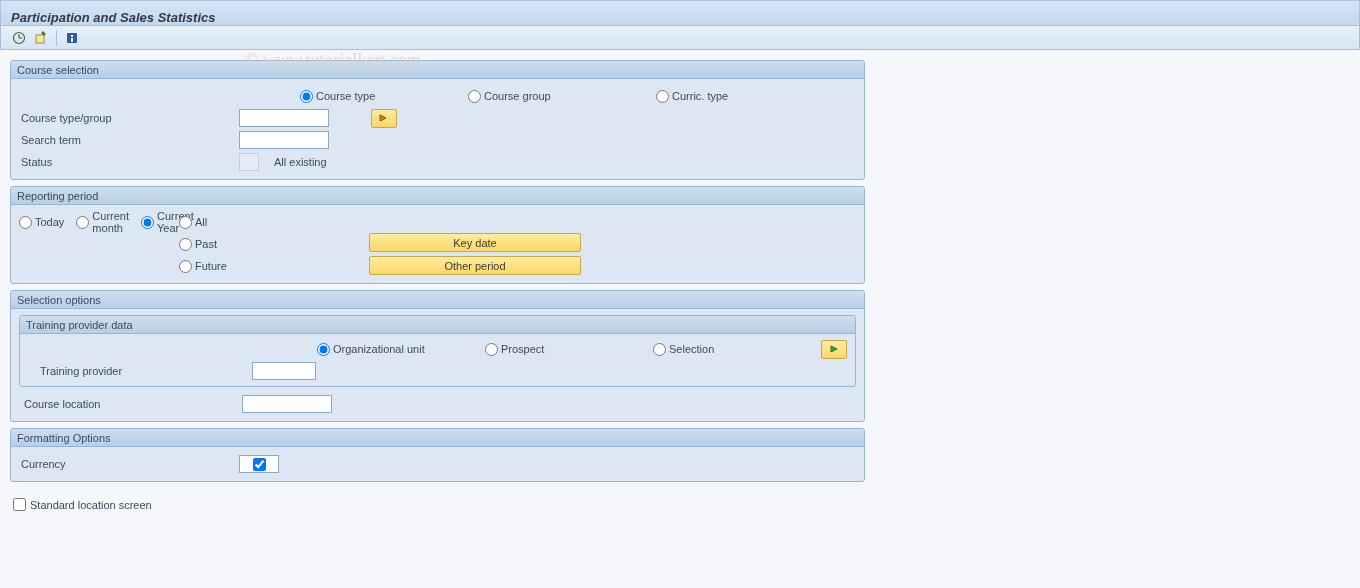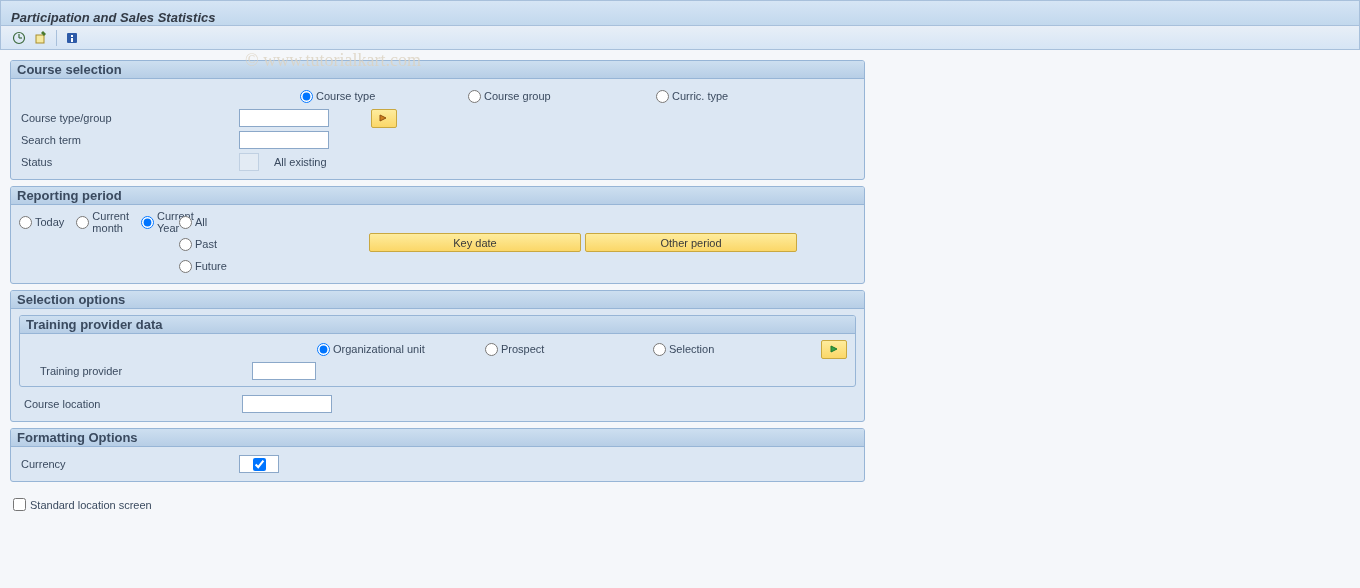--- a/index.html
+++ b/index.html
@@ -84,23 +84,22 @@
       background: #dce7f3;
       overflow: hidden;
     }
     .group-title {
       height: 18px;
       background: linear-gradient(to bottom, #cddff0 0%, #b7cee6 100%);
       border-bottom: 1px solid #97b5d6;
       padding-left: 6px;
       display: flex;
       align-items: center;
-      font-size: 13px;
+      font-size: 11px;
       color: #3a4a5f;
-      font-weight: bold;
     }
     .group-content {
       padding: 6px 8px;
     }
     .form-row {
       display: flex;
       align-items: center;
       height: 22px;
       margin-bottom: 0px;
     }
@@ -171,21 +170,21 @@
       gap: 12px;
     }
     .period-col2 {
       width: 190px;
       display: flex;
       flex-direction: column;
       gap: 0px;
     }
     .period-col3 {
       display: flex;
-      flex-direction: row;
+      flex-direction: column;
       gap: 4px;
       padding-top: 22px;
     }
     .period-radio-row {
       height: 22px;
       display: flex;
       align-items: center;
     }
     
     .nested-group {

